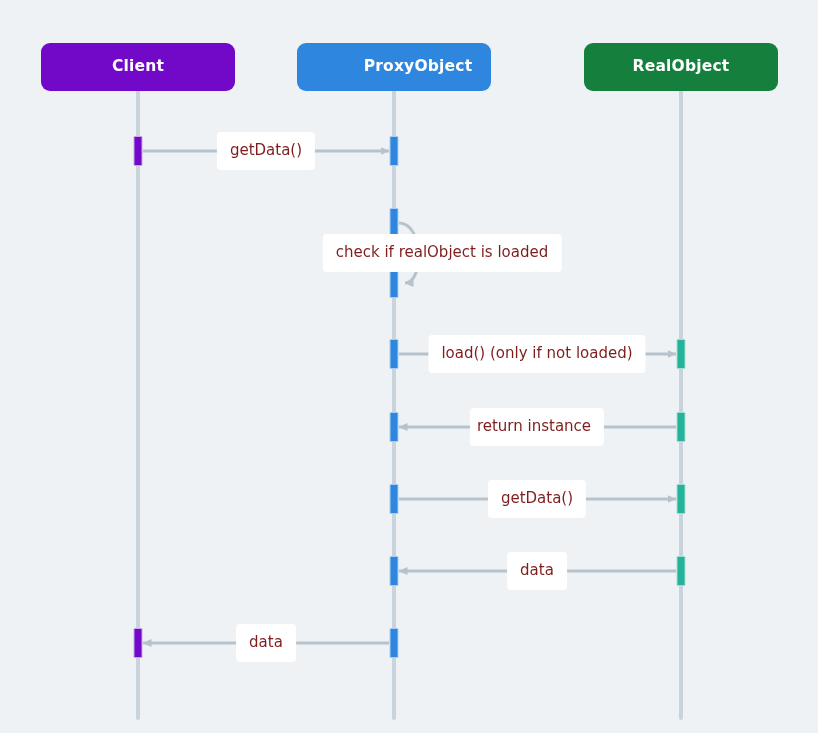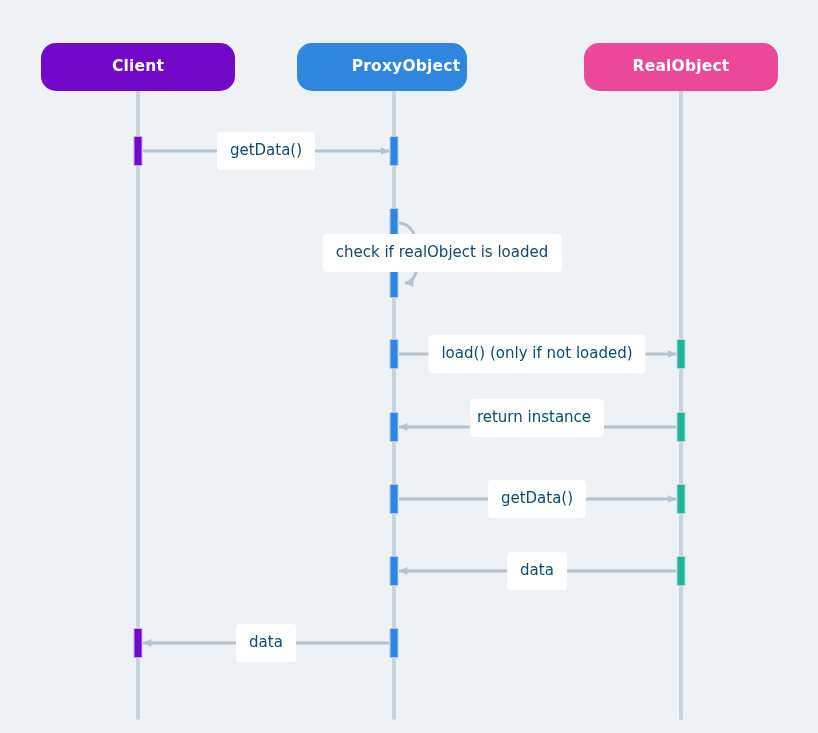--- a/index.html
+++ b/index.html
@@ -22,38 +22,38 @@
     position: absolute;
     left: 0;
     top: 0;
     width: 818px;
     height: 733px;
     pointer-events: none;
   }
   .participant-box {
     position: absolute;
     height: 48px;
-    border-radius: 15px;
+    border-radius: 9px;
     display: flex;
     align-items: center;
     justify-content: center;
     box-sizing: border-box;
   }
   .participant-label {
     color: #ffffff;
     font-size: 15.5px;
     font-weight: bold;
     letter-spacing: 0.2px;
     line-height: 1;
     white-space: nowrap;
   }
   .msg-label {
     position: absolute;
     background: #ffffff;
-    color: #0c4a6e;
+    color: #7f1d1d;
     font-size: 15px;
     line-height: 1;
     padding: 11px 13px 12px 13px;
     border-radius: 4px;
     white-space: nowrap;
     transform: translate(-50%, -50%);
     box-sizing: border-box;
   }
   .activation {
     position: absolute;
@@ -87,25 +87,25 @@
         <line x1="399" x2="676" y1="499" y2="499" stroke="#b6c3cd" stroke-width="3" marker-end="url(#arrowhead)"></line>
         <line x1="676" x2="399" y1="571" y2="571" stroke="#b6c3cd" stroke-width="3" marker-end="url(#arrowhead)"></line>
         <line x1="389" x2="143" y1="643" y2="643" stroke="#b6c3cd" stroke-width="3" marker-end="url(#arrowhead)"></line>
       </g>
   </svg>
 
   <div class="participant-box" style="left:41px; top:43px; width:194px; background:#7209C8;">
     <span class="participant-label">Client</span>
   </div>
 
-  <div class="participant-box" style="left:297px; top:43px; width:170px; background:#2e86de;padding-left:48px;">
+  <div class="participant-box" style="left:297px; top:43px; width:194px; background:#2e86de;padding-left:48px;">
     <span class="participant-label">ProxyObject</span>
   </div>
 
-  <div class="participant-box" style="left:584px; top:43px; width:194px; background:#ec4899;">
+  <div class="participant-box" style="left:584px; top:43px; width:194px; background:#15803d;">
     <span class="participant-label">RealObject</span>
   </div>
 
   <div id="activations-host">
       <div class="activation" style="left: 138px; top: 136px; height: 30px; background: rgb(114, 9, 200); border: 1.5px solid rgb(201, 166, 232);"></div>
       <div class="activation" style="left: 138px; top: 628px; height: 30px; background: rgb(114, 9, 200); border: 1.5px solid rgb(201, 166, 232);"></div>
       <div class="activation" style="left: 394px; top: 136px; height: 30px; background: rgb(46, 134, 222); border: 1.5px solid rgb(169, 205, 241);"></div>
       <div class="activation" style="left: 394px; top: 208px; height: 30px; background: rgb(46, 134, 222); border: 1.5px solid rgb(169, 205, 241);"></div>
       <div class="activation" style="left: 394px; top: 268px; height: 30px; background: rgb(46, 134, 222); border: 1.5px solid rgb(169, 205, 241);"></div>
       <div class="activation" style="left: 394px; top: 339px; height: 30px; background: rgb(46, 134, 222); border: 1.5px solid rgb(169, 205, 241);"></div>
@@ -118,21 +118,21 @@
       <div class="activation" style="left: 681px; top: 484px; height: 30px; background: rgb(35, 179, 154); border: 1.5px solid rgb(164, 222, 211);"></div>
       <div class="activation" style="left: 681px; top: 556px; height: 30px; background: rgb(35, 179, 154); border: 1.5px solid rgb(164, 222, 211);"></div>
     </div>
 
   <div class="msg-label" style="left:266px; top:151px;">getData()</div>
 
   <div class="msg-label" style="left:442px; top:253px;">check if realObject is loaded</div>
 
   <div class="msg-label" style="left:537px; top:354px;text-align:center;">load() (only if not loaded)</div>
 
-  <div class="msg-label" style="left:537px; top:418px;padding-left:7px;">return instance</div>
+  <div class="msg-label" style="left:537px; top:427px;padding-left:7px;">return instance</div>
 
   <div class="msg-label" style="left:537px; top:499px;">getData()</div>
 
   <div class="msg-label" style="left:537px; top:571px;">data</div>
 
   <div class="msg-label" style="left:266px; top:643px;">data</div>
 
 </div>
 
 </body></html>

